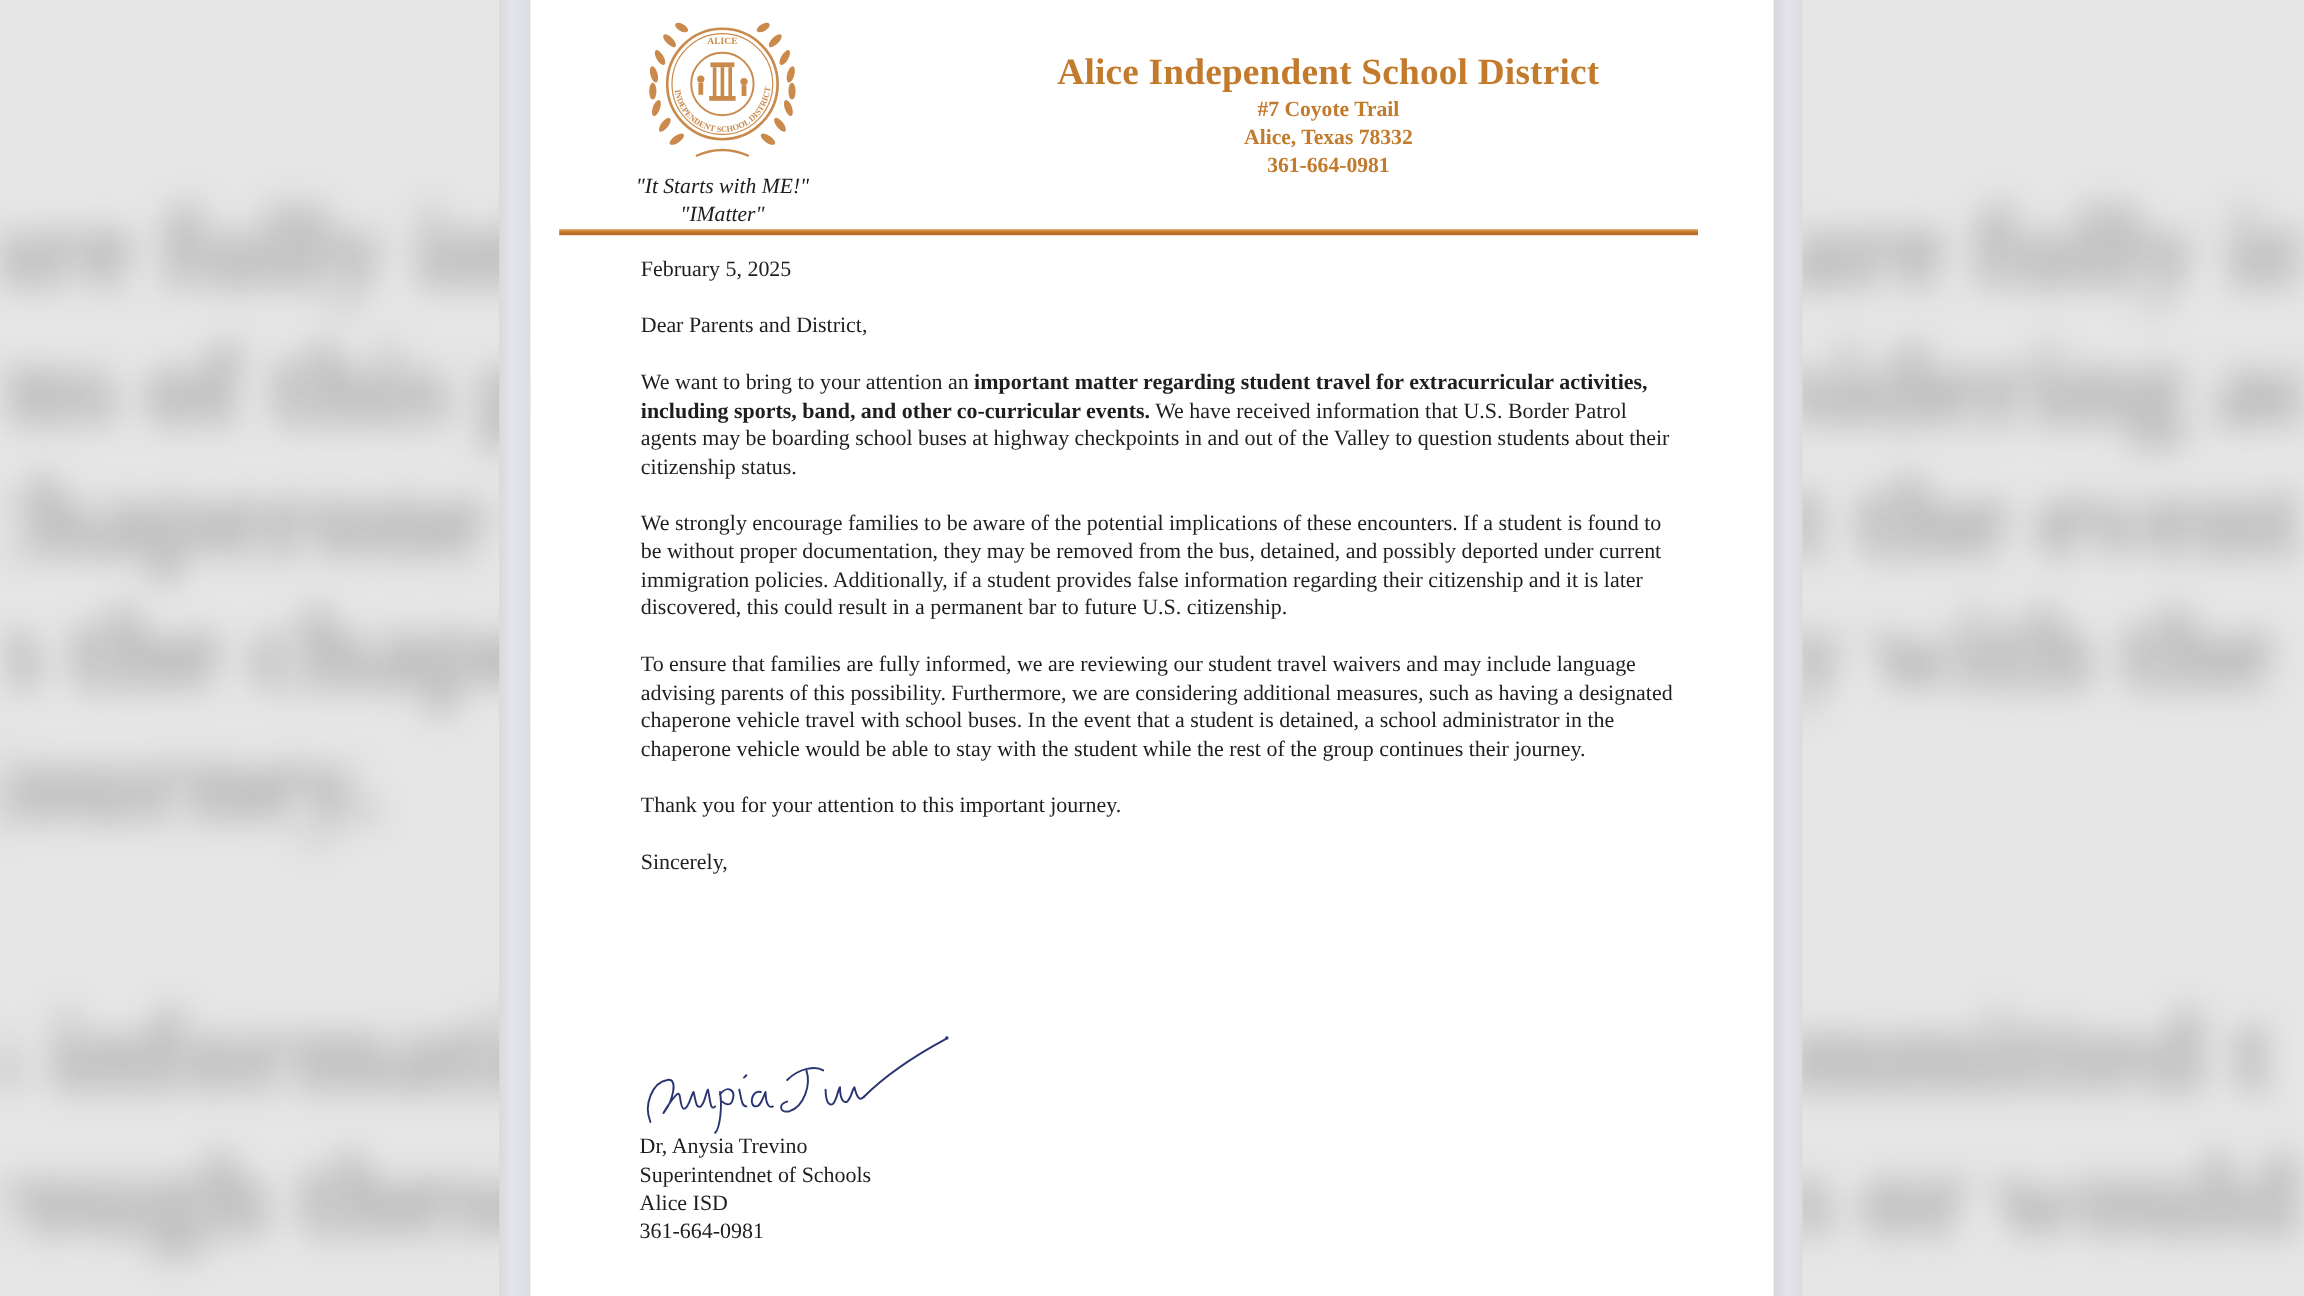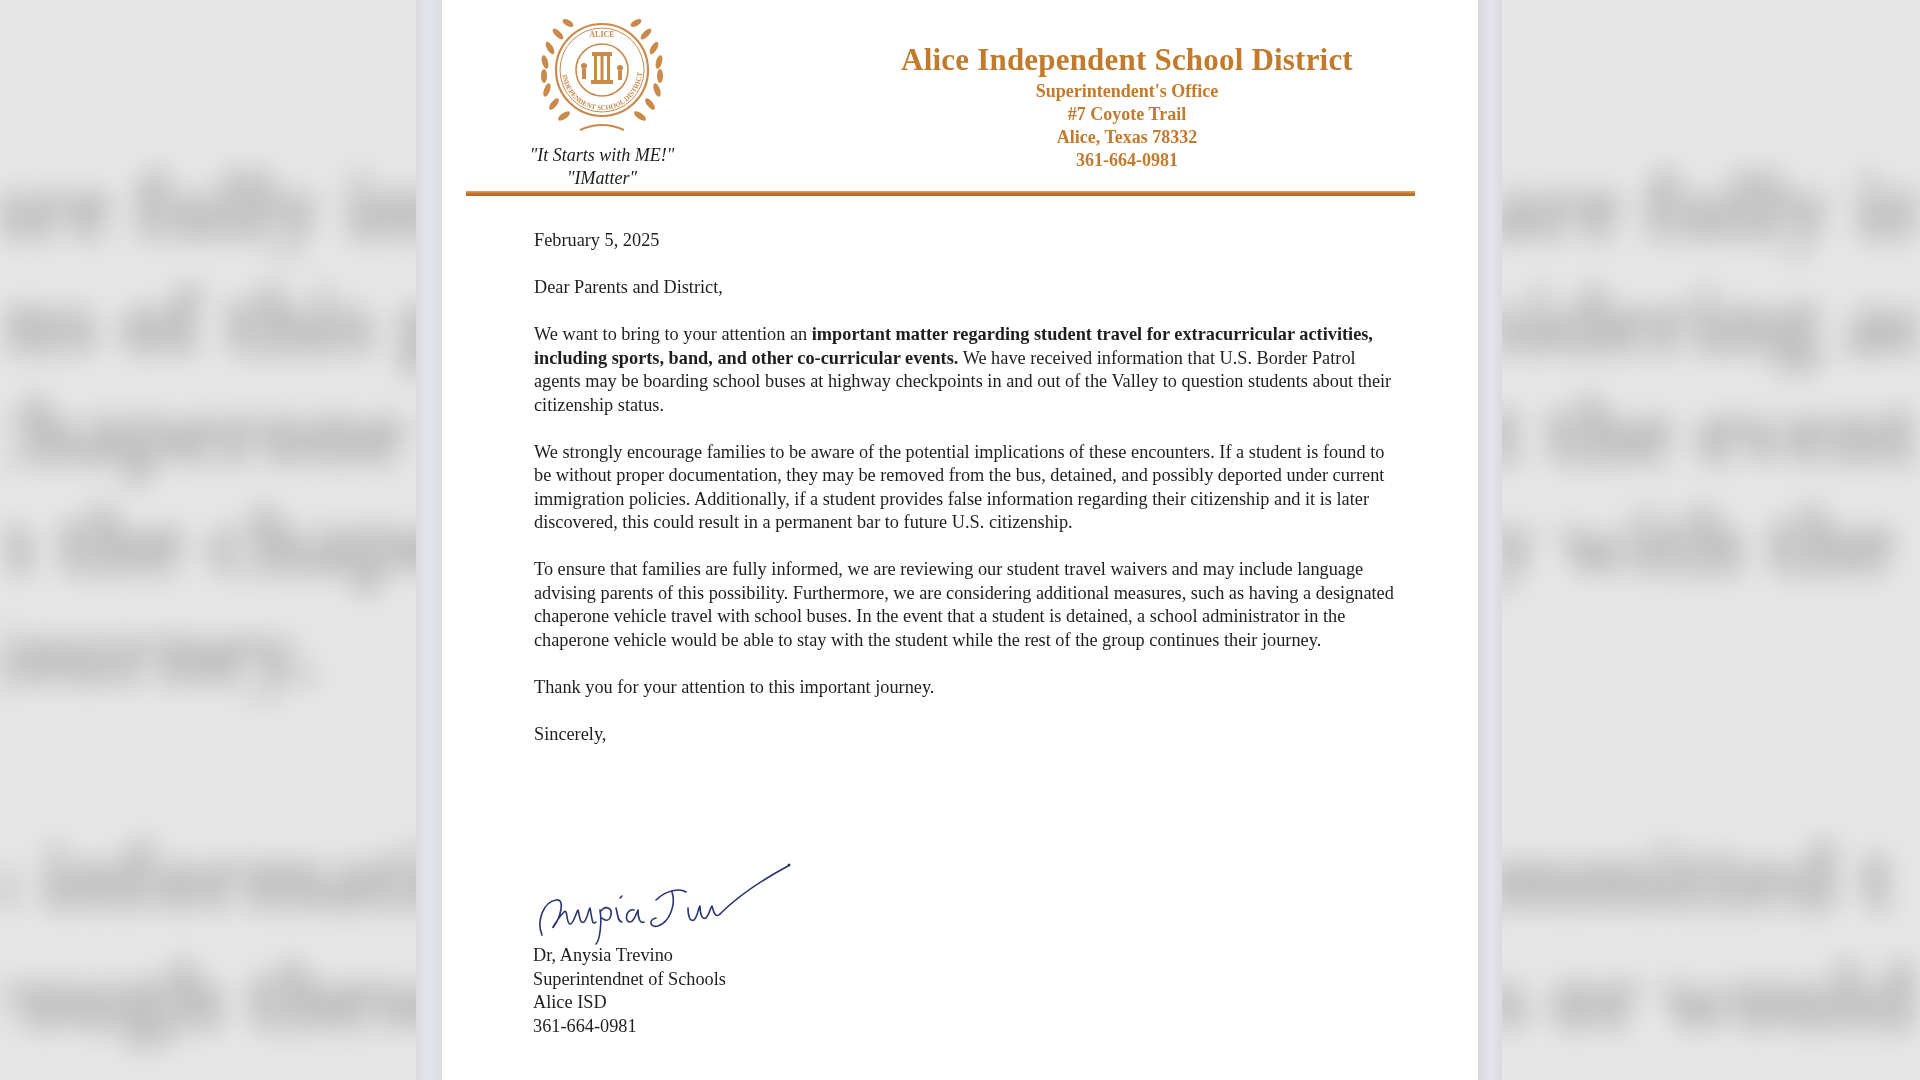--- a/index.html
+++ b/index.html
@@ -30,31 +30,31 @@
       background: #ffffff;
     }
     .seal {
       position: absolute; left: 88px; top: 8px; width: 144px; height: 140px;
     }
     .motto {
       position: absolute; left: 50px; top: 144px; width: 220px;
       text-align: center; font-style: italic; font-size: 18px; line-height: 23px; color: #1c1c1c;
     }
     .header {
-      position: absolute; left: 400px; top: 40px; width: 570px; text-align: center;
+      position: absolute; left: 380px; top: 40px; width: 570px; text-align: center;
       color: #c27a2c; font-weight: bold;
     }
     .header .title { font-size: 31px; line-height: 40px; letter-spacing: 0.2px; }
     .header .sub { font-size: 18px; line-height: 23px; }
     .rule {
       position: absolute; left: 24px; top: 191px; width: 949px; height: 5px;
       background: linear-gradient(180deg, #e0a35a 0%, #c4742a 50%, #b3682a 100%);
     }
     .body-text {
-      position: absolute; left: 92px; top: 229px; width: 870px;
+      position: absolute; left: 92px; top: 213px; width: 870px;
       font-size: 18.3px; line-height: 23.5px; color: #1e1e1e;
     }
     .body-text p { margin: 0 0 23.5px 0; }
     .body-text b { font-weight: bold; }
     .closing { margin: 0; }
     .signature {
       position: absolute; left: 88px; top: 860px; width: 270px; height: 85px;
     }
     .sign-block {
       position: absolute; left: 91px; top: 944px; font-size: 18.3px; line-height: 23.5px; color: #1e1e1e; font-family: Liberation Serif, serif;
@@ -130,21 +130,20 @@
     </text>
   </svg>
 
   <div class="motto">
     <div>"It Starts with ME!"</div>
     <div>"IMatter"</div>
   </div>
 
   <div class="header">
     <div class="title">Alice Independent School District</div>
-    <div class="sub">Superintendent's Office</div>
     <div class="sub">#7 Coyote Trail</div>
     <div class="sub">Alice, Texas  78332</div>
     <div class="sub">361-664-0981</div>
   </div>
 
   <div class="rule"></div>
 
   <div class="body-text">
     <p>February 5, 2025</p>
     <p>Dear Parents and District,</p>

